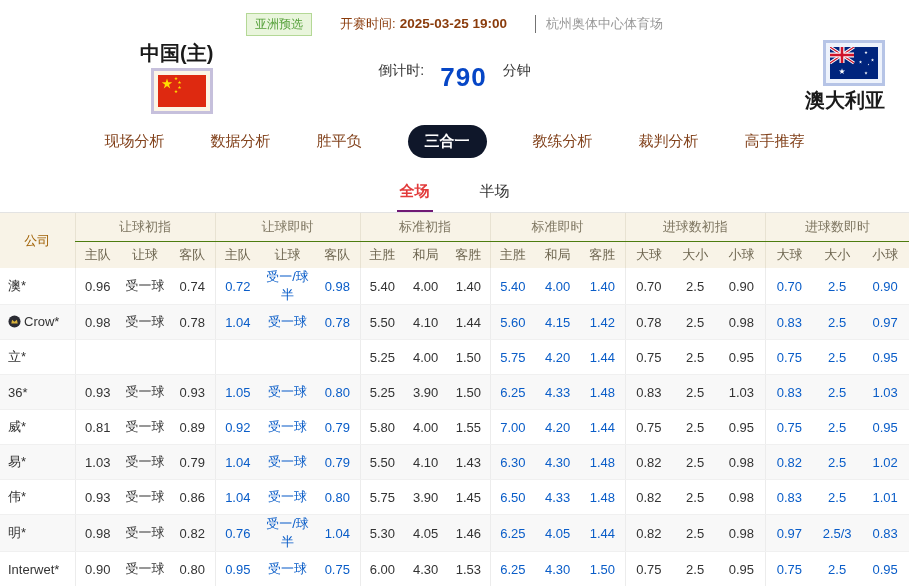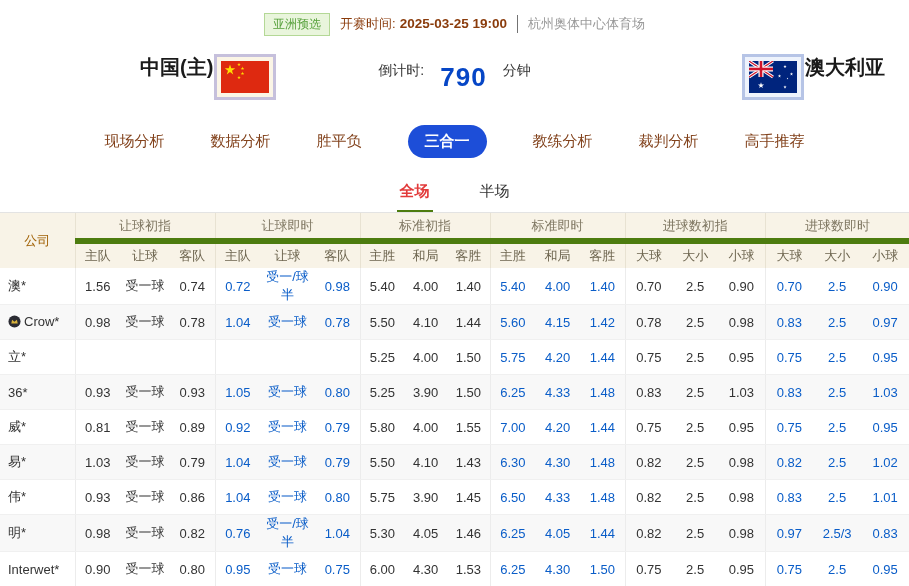--- a/index.html
+++ b/index.html
@@ -1,54 +1,54 @@
 <!DOCTYPE html>
 <html><head>
 <meta charset="utf-8">
 <style>
   *{box-sizing:border-box;margin:0;padding:0}
   html,body{width:909px;height:586px;overflow:hidden;background:#fff;
     font-family:"Liberation Sans","DejaVu Sans",sans-serif;color:#333;}
 
   
-  .topbar{height:36px;display:flex;justify-content:center;align-items:center;gap:10px;
+  .topbar{height:36px;display:flex;justify-content:center;align-items:center;gap:28px;
     padding-top:12px;font-size:13px;}
   .badge{background:#e9f5dc;color:#55a03a;border:1px solid #b4d896;padding:2px 8px;font-size:12px;}
   .kick{color:#8a3b0b;font-weight:normal;}
   .kick b{margin-left:4px;font-size:13.5px;}
   .venue{color:#999;border-left:1px solid #737373;padding-left:10px;}
 
   
   .teams{position:relative;height:82px;}
-  .team-block{position:absolute;top:50%;transform:translateY(-50%);display:flex;align-items:flex-start;gap:1px;}
+  .team-block{position:absolute;top:50%;transform:translateY(-50%);display:flex;align-items:flex-end;gap:1px;flex-direction:column;}
   .home{left:140px;}
   .away{right:24px;}
   .team-name{font-size:20px;font-weight:bold;color:#1a1a1a;}
   .flagbox{display:inline-flex;padding:4px;border:3px solid #c6c0dc;background:#fbf5e6;}
   .flagbox.au{border-color:#b6c4e6;background:#eef3fc;}
   .flagbox svg{display:block;}
   .countdown{position:absolute;left:50%;top:50%;transform:translate(-50%,-50%);
     display:flex;align-items:flex-start;gap:16px;font-size:14px;color:#333;}
   .cd-val{color:#0646c6;font-size:26px;font-weight:bold;letter-spacing:1px;}
 
   
   nav{height:46px;display:flex;justify-content:center;align-items:center;gap:46px;font-size:15px;font-family:Liberation Mono, monospace;}
   .nav-item{color:#82421c;cursor:pointer;white-space:nowrap;}
-  .nav-item.active{background:#1d4ed8;color:#fff;border-radius:17px;padding:7px 17px;font-weight:bold;}
+  .nav-item.active{background:#0f172a;color:#fff;border-radius:17px;padding:7px 17px;font-weight:bold;}
 
   
   .subtabs{height:49px;display:flex;justify-content:center;align-items:flex-end;gap:44px;
     border-bottom:1px solid #e3e3e3;font-size:15px;}
   .subtab{padding:0 3px 11px;cursor:pointer;color:#333;}
-  .subtab.active{color:#e23b3b;font-weight:bold;border-bottom:2px solid #4d7c0f;padding-bottom:9px;margin-top:48px;}
+  .subtab.active{color:#e23b3b;font-weight:bold;border-bottom:2px solid #701a75;padding-bottom:9px;margin-top:48px;}
 
   
   table{width:909px;border-collapse:collapse;table-layout:fixed;font-size:13px;}
   thead th{background:#f8f3e7;font-weight:normal;color:#7e7661;}
-  th.group{height:28px;border-bottom:6px solid #4d7c0f;font-size:13px;}
+  th.group{height:28px;border-bottom:1px solid #4d7c0f;font-size:13px;}
   th.sub{height:27px;color:#6d654f;}
   th.company{background:#f8f3e7;color:#a16207;font-weight:normal;}
   .gs{border-left:1px solid #e8e2d2;}
   tbody td{height:35px;text-align:center;border-bottom:1px solid #f0f0f0;color:#333;}
   tbody td.gs{border-left:1px solid #ececec;}
   tbody tr:nth-child(even){background:#f8f8f8;}
   td.company{text-align:left;padding-left:8px;color:#333;cursor:pointer;}
   td.live{color:#0a5dc8;}
   .logo{display:inline-block;vertical-align:-2px;margin-right:3px;}
 </style>
@@ -174,21 +174,21 @@
           <th class="sub">大小</th>
           <th class="sub">小球</th>
           <th class="sub gs">大球</th>
           <th class="sub">大小</th>
           <th class="sub">小球</th>
         </tr>
       </thead>
     <tbody id="odds-tbody">
         <tr>
           <td class="company">澳*</td>
-          <td class=" gs">1.56</td>
+          <td class=" gs">0.96</td>
           <td>受一球</td>
           <td>0.74</td>
           <td class="live gs">0.72</td>
           <td class="live">受一/球半</td>
           <td class="live">0.98</td>
           <td class=" gs">5.40</td>
           <td>4.00</td>
           <td>1.40</td>
           <td class="live gs">5.40</td>
           <td class="live">4.00</td>

